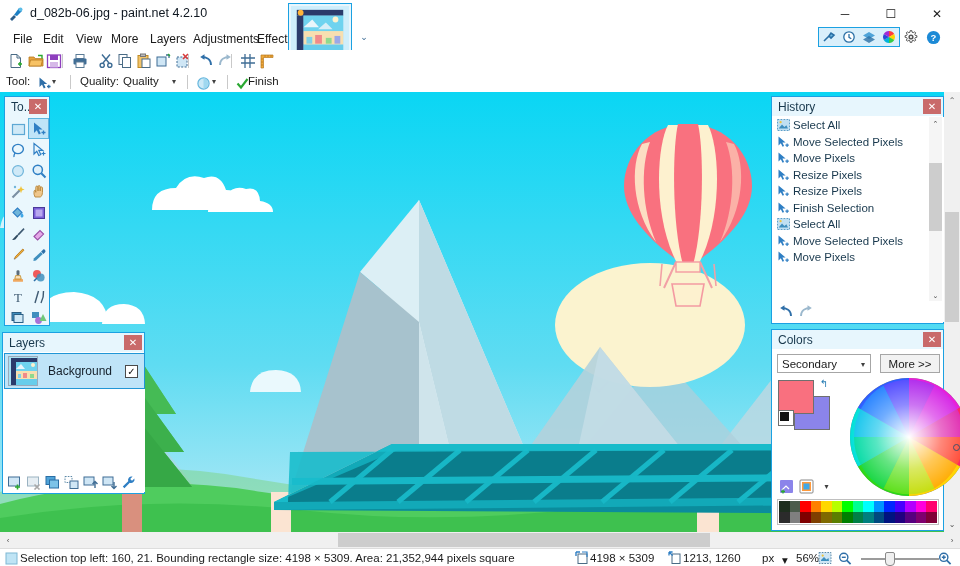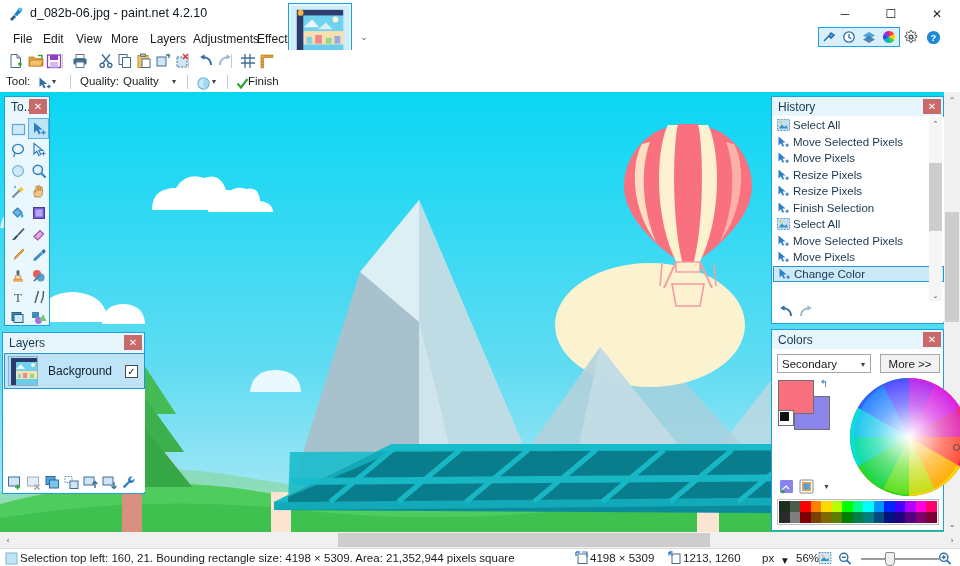--- a/index.html
+++ b/index.html
@@ -773,29 +773,20 @@
           <span>Move Selected Pixels</span>
         </div>
         <div class="hist-item">
           <span class="hist-ico">
             <svg width="13" height="12" viewBox="0 0 13 12">
               <path d="M1.5 0.5 L1.5 9.5 L3.8 7.2 L5.6 10.8 L7.1 10 L5.4 6.6 L8.6 6.6 Z" fill="#2f7fc4"></path>
               <path d="M8.4 9.2 h3.4 M10.1 7.5 v3.4" stroke="#2f7fc4" stroke-width="1.2"></path>
             </svg>
           </span>
           <span>Move Pixels</span>
-        </div>
-        <div class="hist-item sel">
-          <span class="hist-ico">
-            <svg width="13" height="12" viewBox="0 0 13 12">
-              <path d="M1.5 0.5 L1.5 9.5 L3.8 7.2 L5.6 10.8 L7.1 10 L5.4 6.6 L8.6 6.6 Z" fill="#2f7fc4"></path>
-              <path d="M8.4 9.2 h3.4 M10.1 7.5 v3.4" stroke="#2f7fc4" stroke-width="1.2"></path>
-            </svg>
-          </span>
-          <span>Change Color</span>
         </div>
       </div>
     <div class="hist-scroll">
       <div class="hs-arrow">⌃</div>
       <div class="hist-thumb"></div>
       <div class="hs-arrow" style="position:absolute;bottom:0">⌄</div>
     </div>
     <div class="hist-foot">
       <div class="hf">
         <svg width="16" height="16" viewBox="0 0 16 16">

